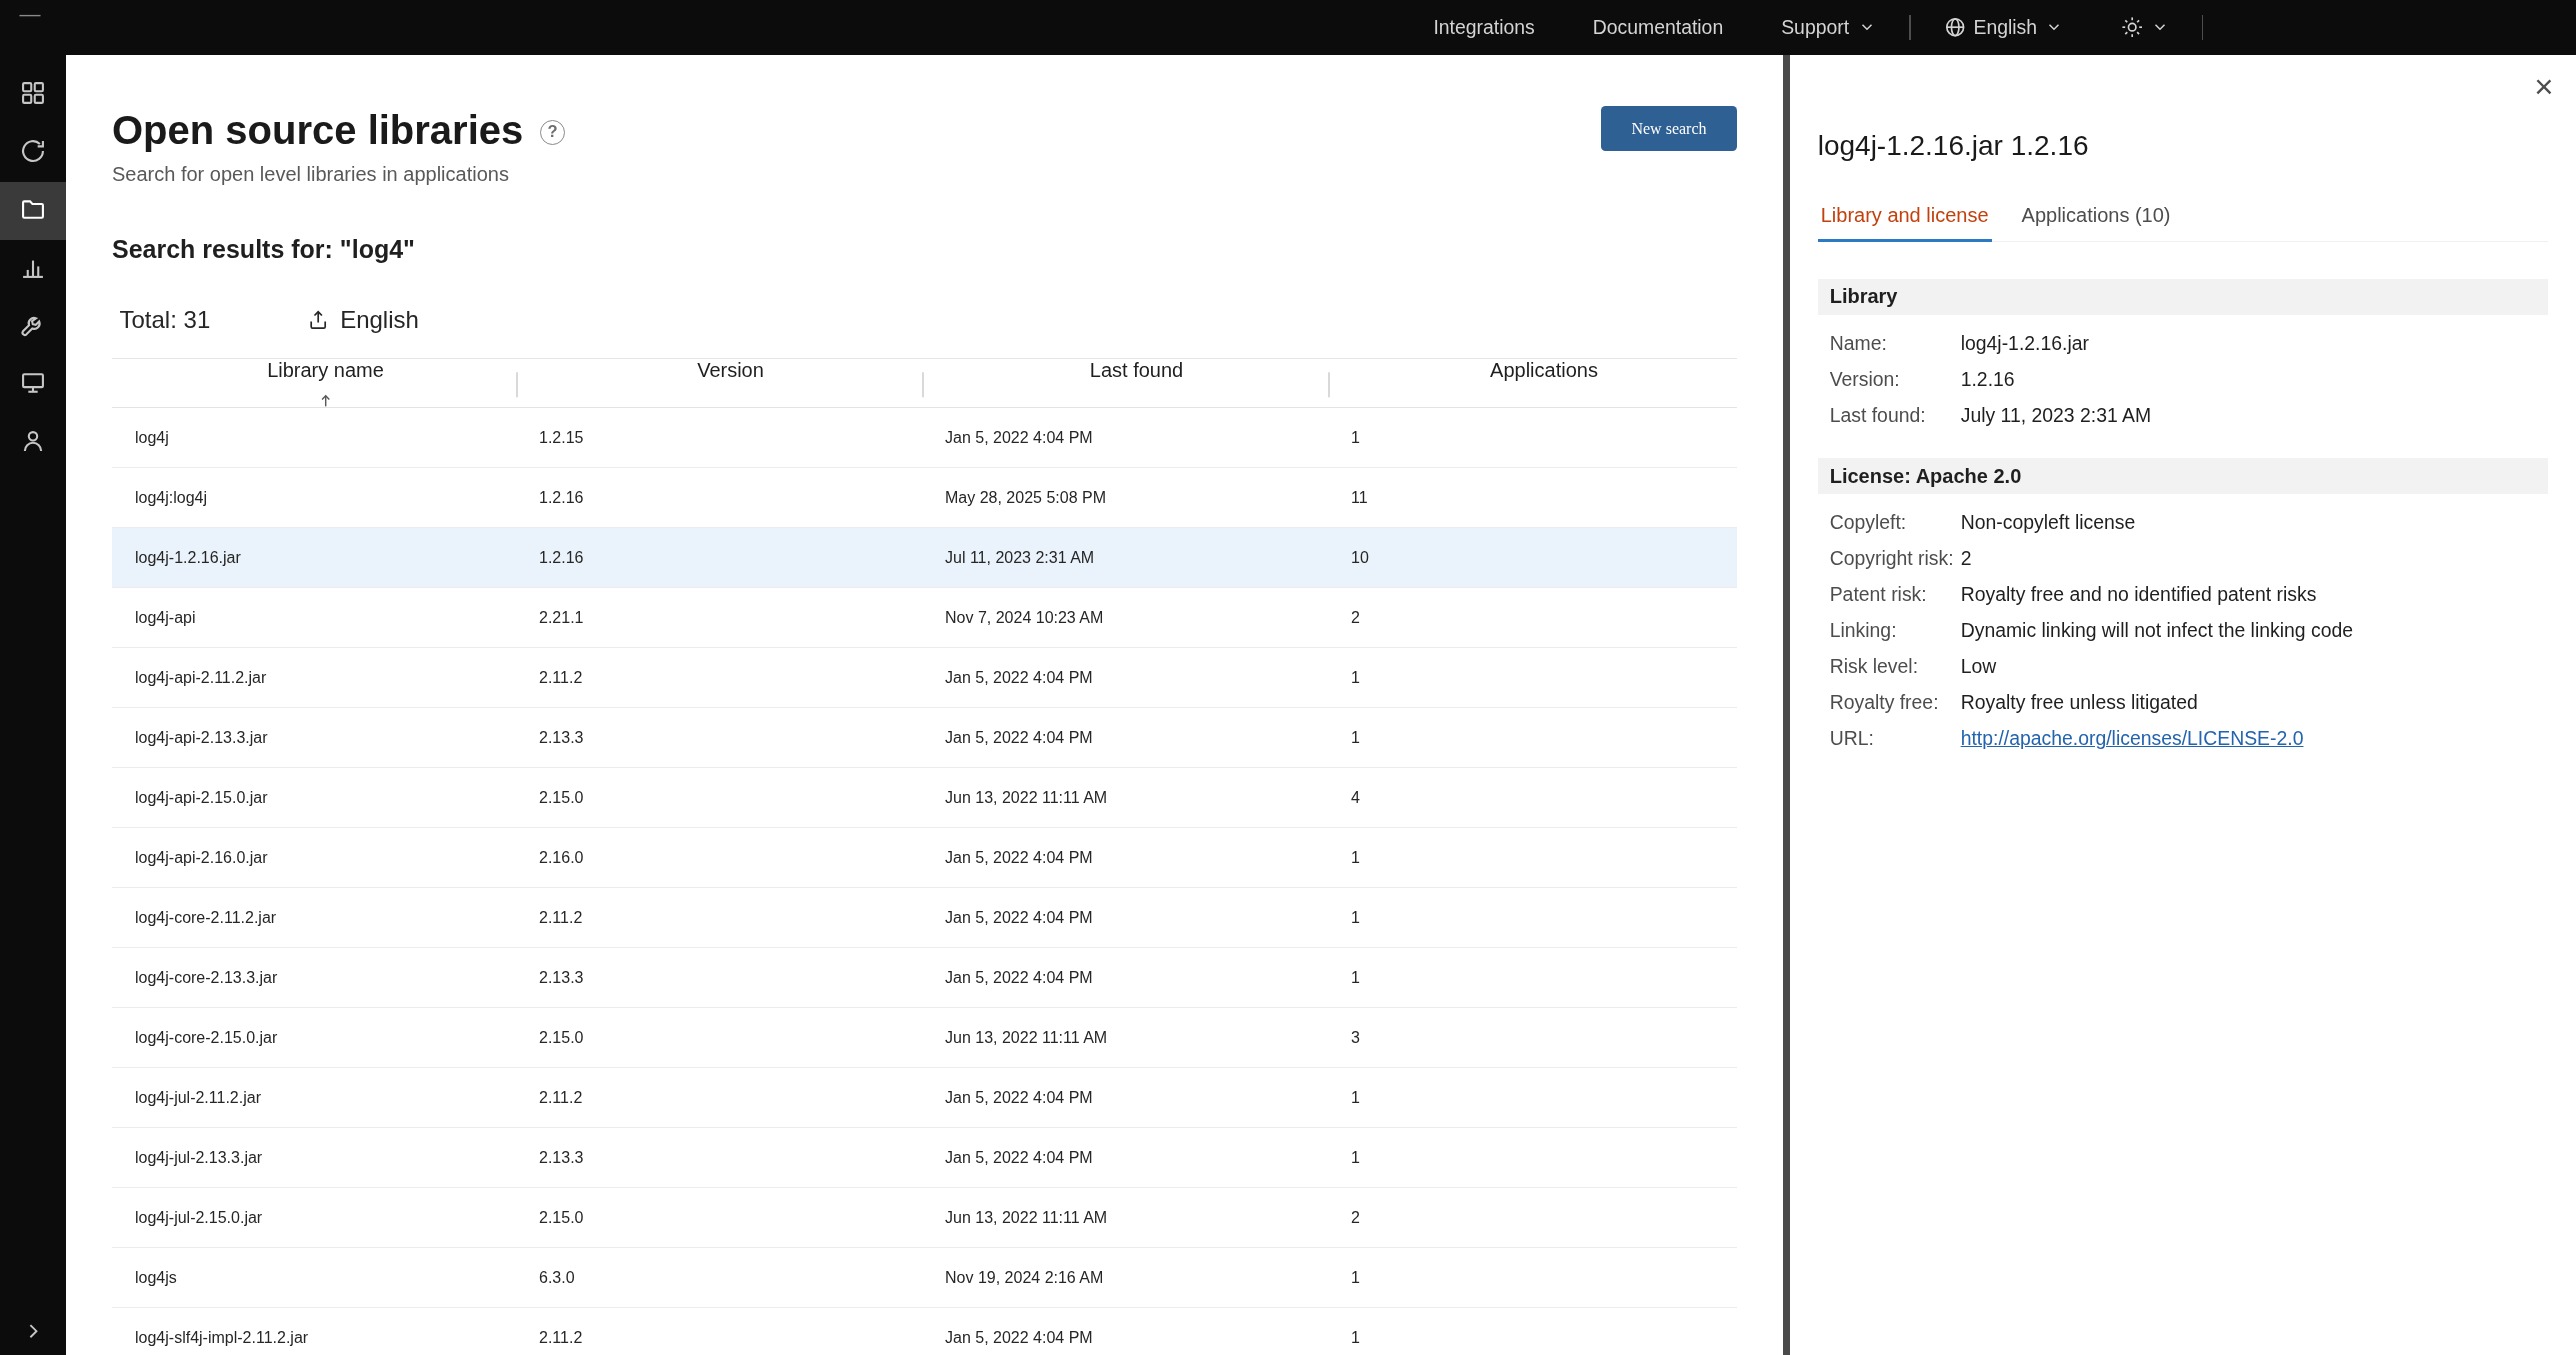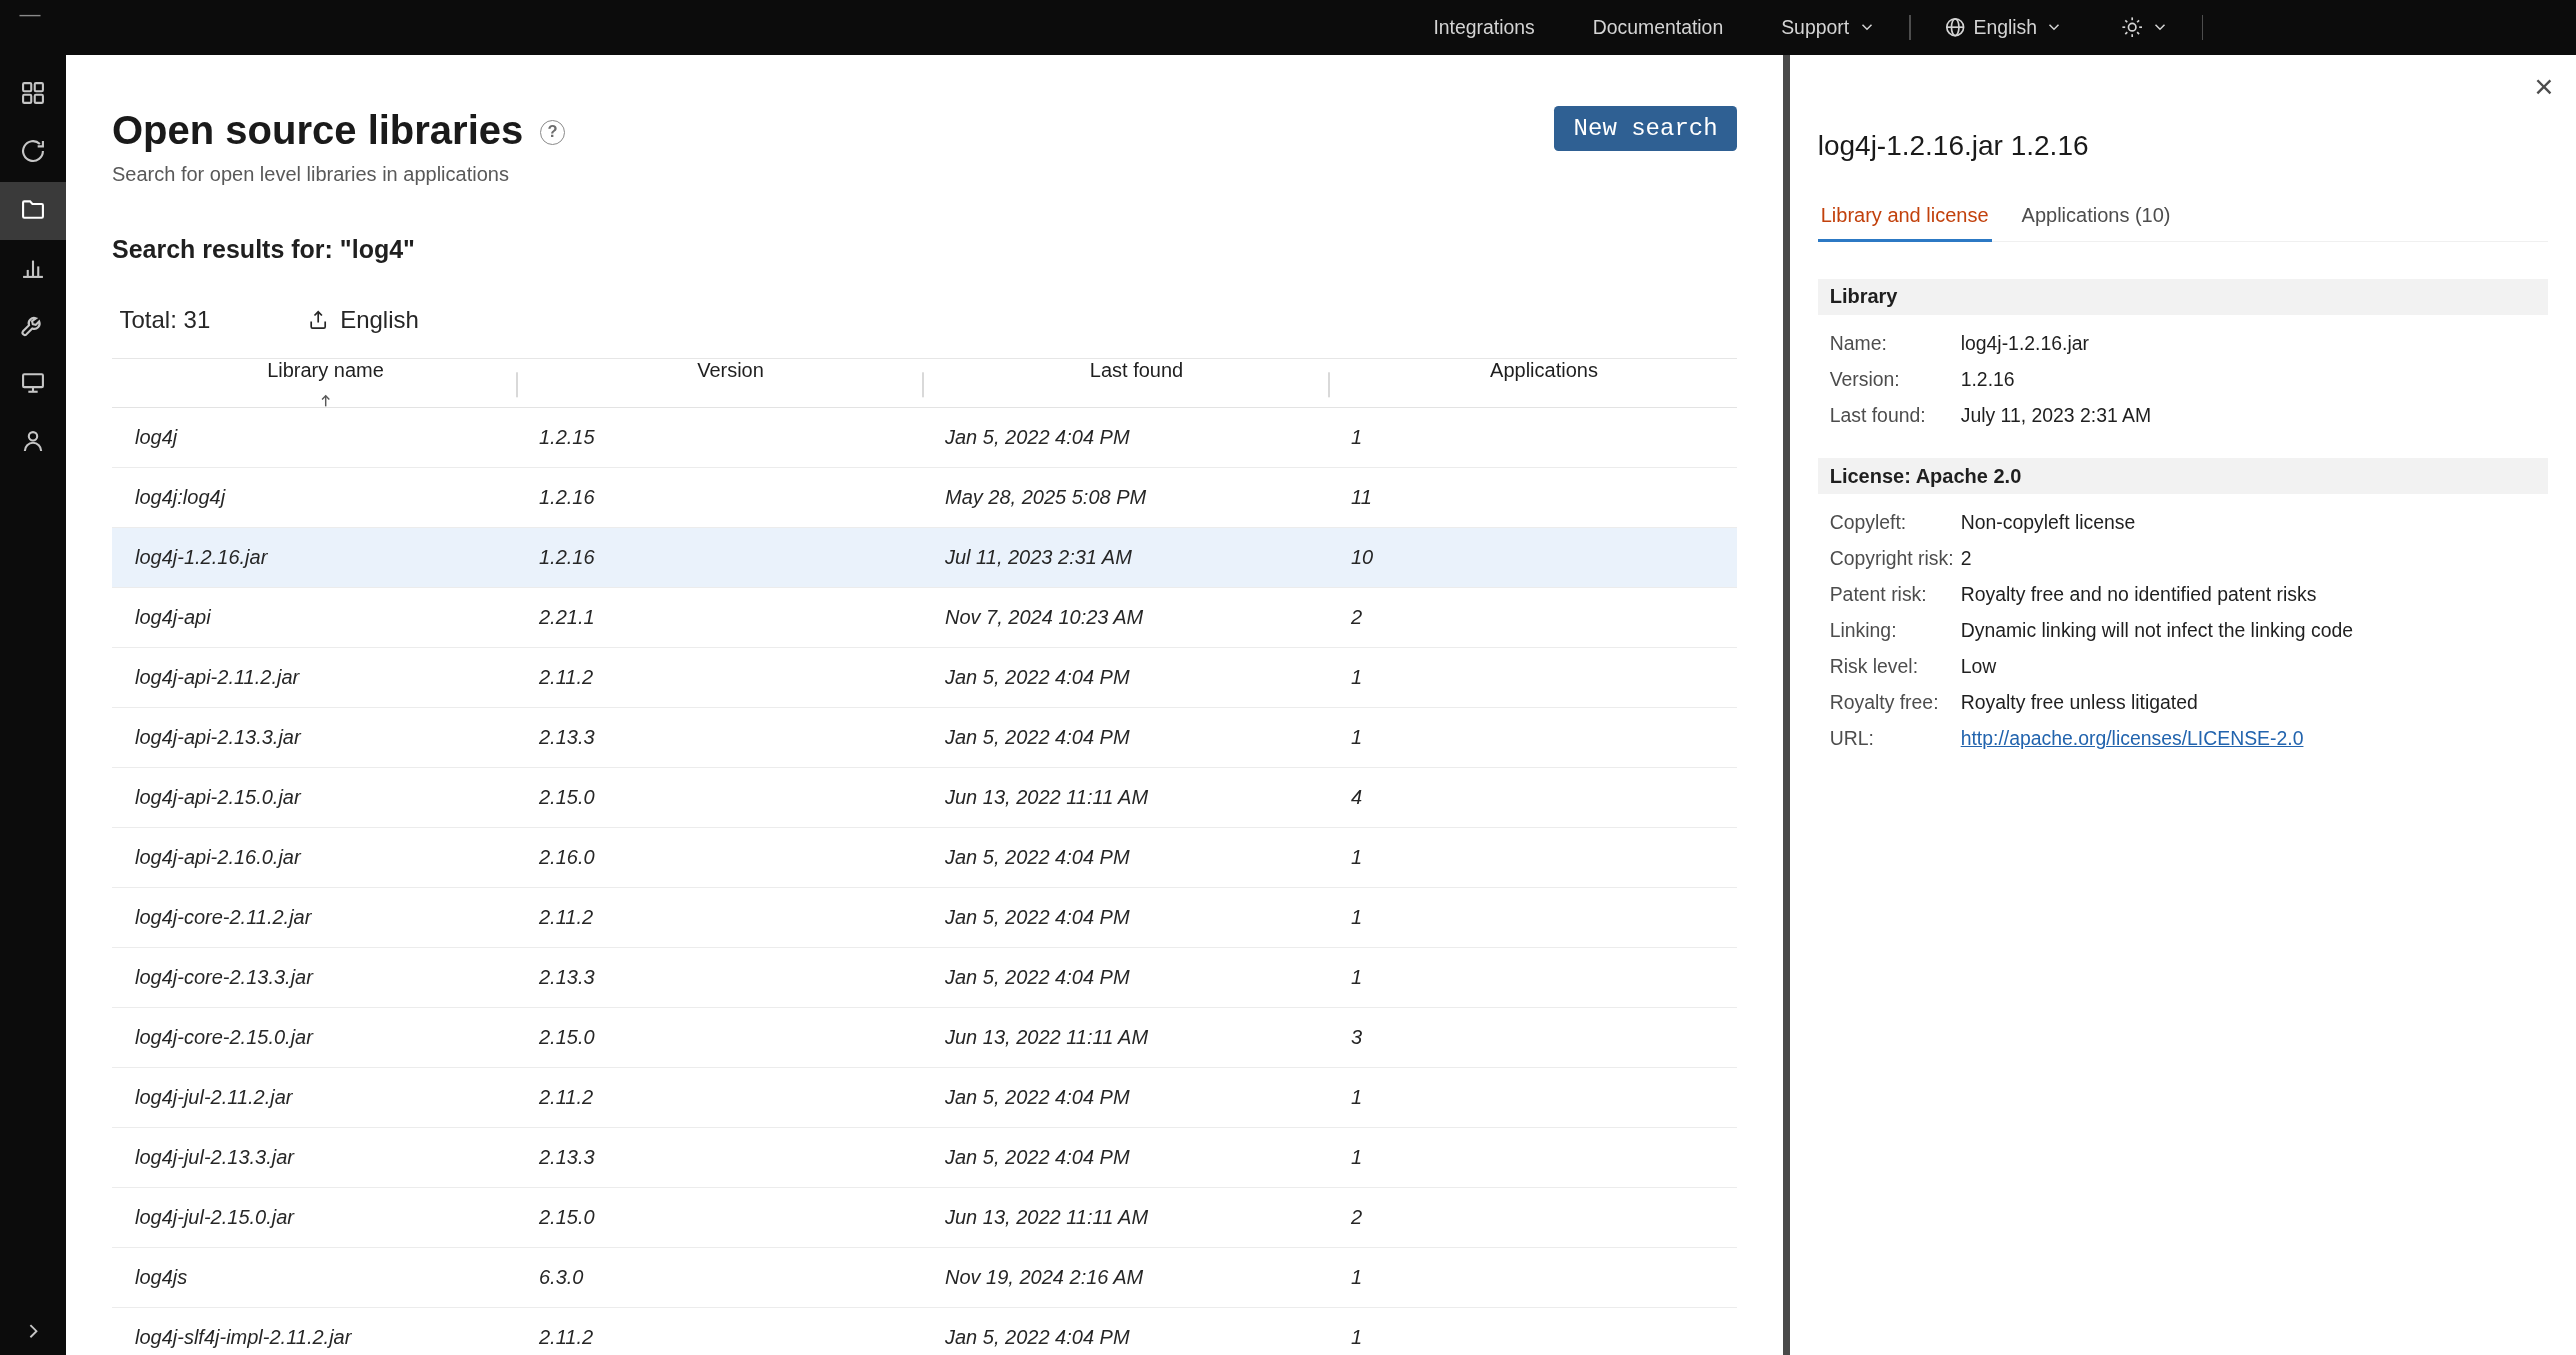--- a/index.html
+++ b/index.html
@@ -26,35 +26,35 @@
   .side-item svg{ width:28px; height:28px; }
   .sidebar-expand{ position:absolute; bottom:13.5px; left:0; width:66px; display:flex; justify-content:center; color:#c6c6c6; cursor:pointer; }
   
   .main{ width:1717px; flex:0 0 1717px; padding:51px 46px 0 46px; overflow:hidden; }
   .page-head{ display:flex; align-items:flex-start; justify-content:space-between; }
   .page-title{ font-size:40px; font-weight:600; color:#1a1a1a; line-height:1.2; display:flex; align-items:center; gap:16.5px; }
   .help-circle{ width:25.4px; height:25.4px; border:1.5px solid #8a8a8a; border-radius:50%; color:#6d6d6d;
                 font-size:16.5px; font-weight:700; display:flex; align-items:center; justify-content:center; margin-top:4.5px; cursor:pointer; }
   .subtitle{ margin-top:9px; font-size:20px; color:#595959; }
   .btn-primary{ background:var(--accent); color:#fff; border:none; border-radius:4.5px; height:45px; min-width:136px;
-                padding:0 19.4px; font-size:24px; font-family:Liberation Mono, monospace; cursor:pointer; }
+                padding:0 19.4px; font-size:16px; font-family:Liberation Serif, serif; cursor:pointer; }
   .results-heading{ margin-top:49px; font-size:25px; font-weight:700; color:#1f1f1f; }
   .meta-row{ margin-top:42px; display:flex; align-items:center; font-size:24px; color:#262626; padding-left:7.5px;text-align:center; }
   .export-btn{ margin-left:97px; display:flex; align-items:center; gap:10.5px; cursor:pointer; color:#262626; }
   .export-btn svg{ display:block; }
   
   .table{ margin-top:24px; width:1625px; border-top:1.5px solid #e6e6e6; }
   .thead{ display:grid; grid-template-columns:var(--cols); height:49px; align-items:center;
           border-bottom:1.5px solid #e3e3e3; font-size:20px; color:#1f1f1f; }
   .thcell{ padding-left:23px; position:relative; height:100%; display:flex; align-items:center; gap:9px; cursor:pointer;flex-direction:column; }
   .thcell + .thcell::before{ content:""; position:absolute; left:0; top:50%; transform:translateY(-50%);
           width:1.5px; height:25.4px; background:#d9d9d9; }
   .sort-ico{ color:#595959; display:flex; }
   .trow{ display:grid; grid-template-columns:var(--cols); height:60px; align-items:center;
-         border-bottom:1.5px solid var(--hairline); font-size:20px; color:#262626; cursor:pointer;font-style:italic; }
+         border-bottom:1.5px solid var(--hairline); font-size:16px; color:#262626; cursor:pointer; }
   .trow.selected{ background:var(--rowsel); }
   .tcell{ padding-left:23px; white-space:nowrap; overflow:hidden; text-overflow:ellipsis; }
   
   .handle{ width:6.7px; flex:0 0 6.7px; background:#4a4a4a; cursor:col-resize; }
   
   .panel{ flex:1; background:#fff; position:relative; padding:0 28px; overflow:hidden; }
   .panel-close{ position:absolute; top:15px; right:22.4px; font-size:33px; line-height:1; color:#4d4d4d; cursor:pointer; }
   .panel-title{ margin-top:75px; font-size:28px; font-weight:400; color:#1a1a1a; }
   .tabs{ margin-top:42px; display:flex; gap:27px; border-bottom:1.5px solid #f0f0f0; }
   .tab{ font-size:20px; padding:0 3px 12px 3px; color:#4d4d4d; cursor:pointer; border-bottom:3.7px solid transparent; margin-bottom:-1.5px; }

